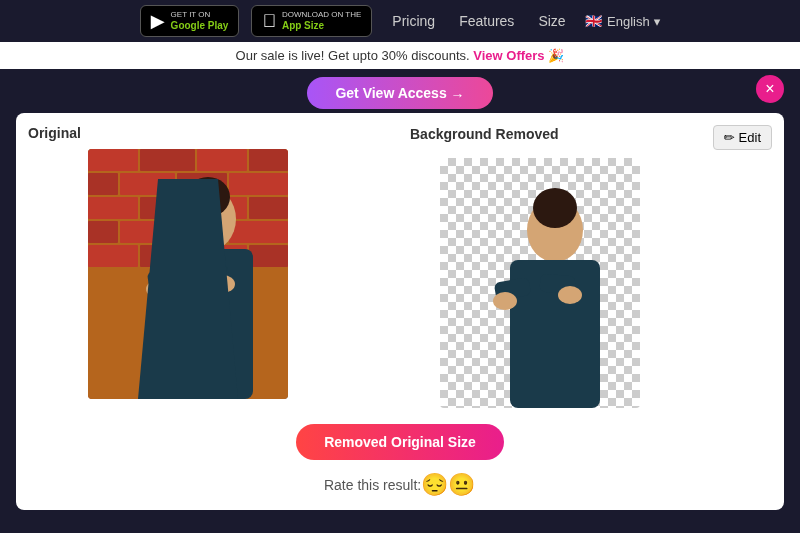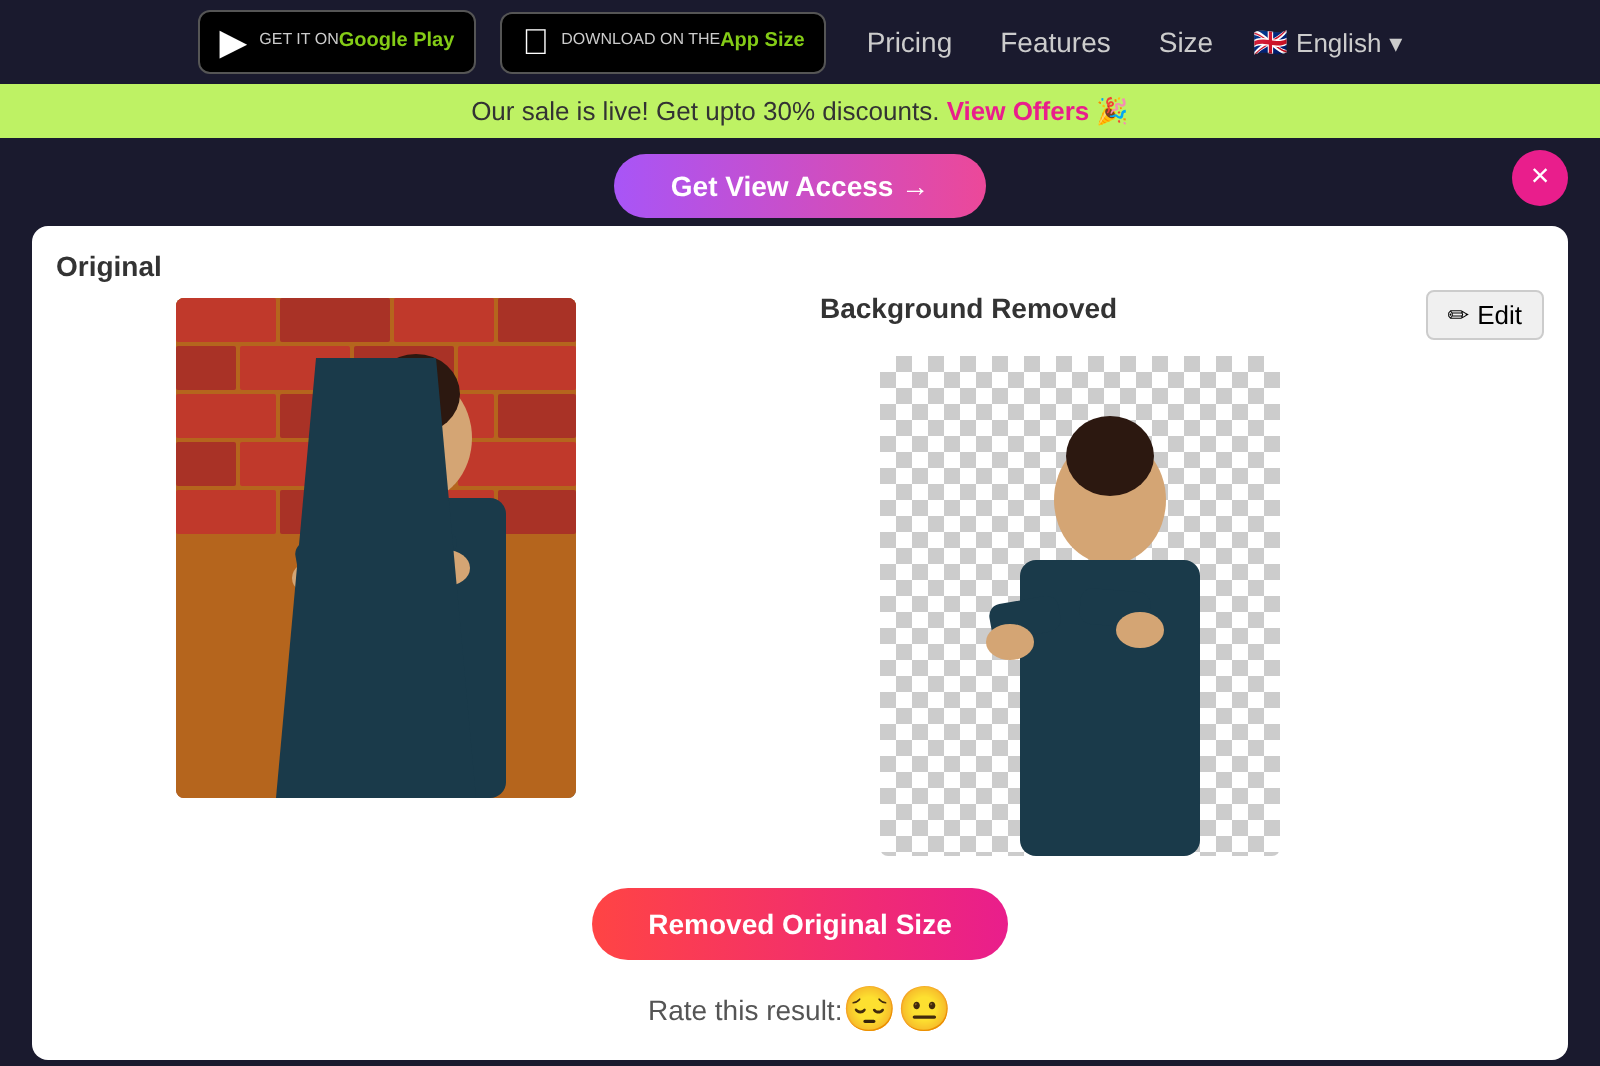--- a/index.html
+++ b/index.html
@@ -35,21 +35,21 @@
       cursor: pointer;
       text-decoration: none;
     }
 
     .store-btn .store-icon {
       font-size: 18px;
     }
 
     .store-btn .store-text {
       display: flex;
-      flex-direction: row;
+      flex-direction: column;
       line-height: 1.2;
     }
 
     .store-btn .store-text .top-line {
       font-size: 8px;
       color: #ccc;
       text-transform: uppercase;
     }
 
     .store-btn .store-text .bottom-line {
@@ -77,21 +77,21 @@
       align-items: center;
       gap: 4px;
       color: #ccc;
       font-size: 13px;
       cursor: pointer;
       margin-left: 8px;
     }
 
     
     .sale-banner {
-      background: #bef264;
+      background: #ffffff;
       text-align: center;
       padding: 6px;
       font-size: 13px;
       color: #333;
     }
 
     .sale-banner .view-offers {
       color: #e91e8c;
       font-weight: bold;
       cursor: pointer;
@@ -179,21 +179,20 @@
       width: 100px;
       height: 220px;
       background: #1a3a4a;
       border-radius: 8px 8px 0 0;
       clip-path: polygon(20% 0%, 80% 0%, 100% 100%, 0% 100%);
     }
 
     .bg-removed-section {
       flex: 1;
       position: relative;
-      margin-top: 20px;
     }
 
     .bg-removed-header {
       display: flex;
       justify-content: space-between;
       align-items: center;
       margin-bottom: 8px;
     }
 
     .edit-btn {

